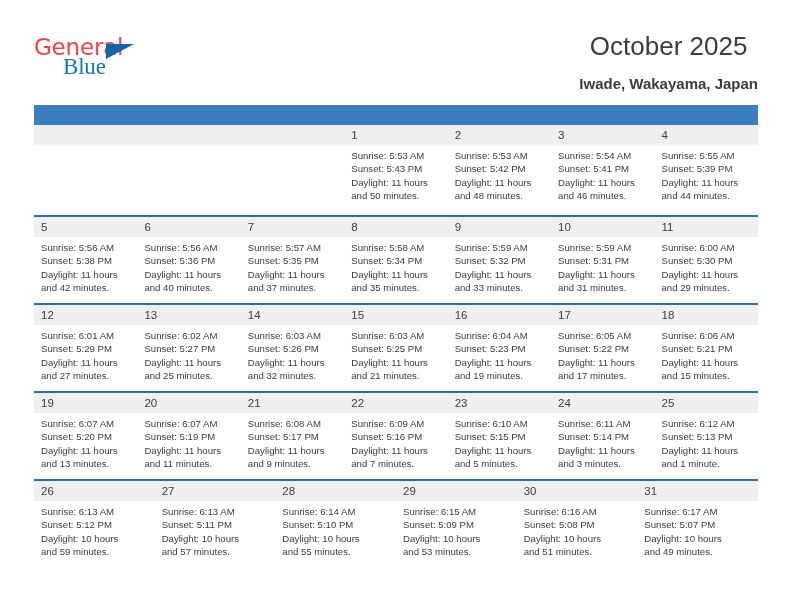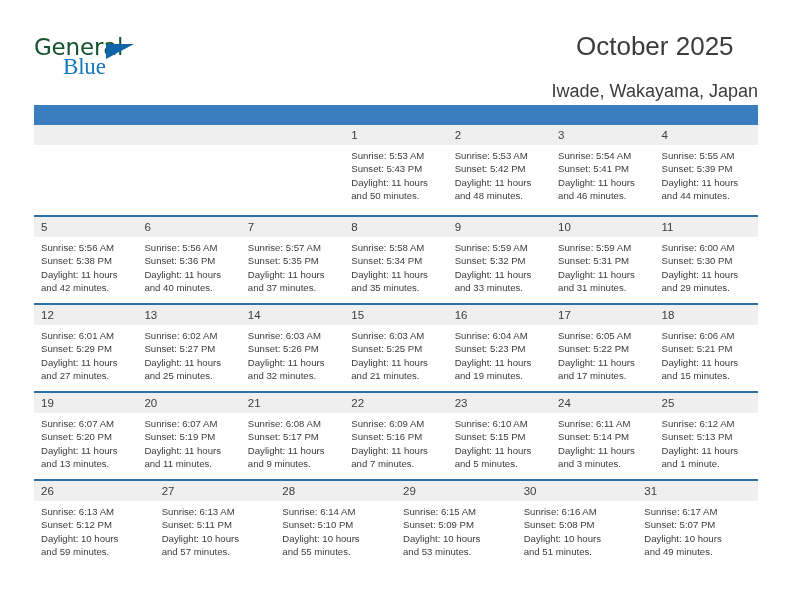--- a/index.html
+++ b/index.html
@@ -33,21 +33,21 @@
     left: 0;
     top: 4px;
     width: 190px;
     height: 56px;
   }
   .logo-general {
     position: absolute;
     left: 0;
     top: 0;
     font-size: 23px;
-    color: #14532d;
+    color: #ef4444;
     letter-spacing: -0.2px;
     font-family: "DejaVu Sans", sans-serif;
   }
   .logo-blue {
     position: absolute;
     left: 29px;
     top: 20px;
     font-size: 23px;
     color: #1278be;
     letter-spacing: -0.2px;
@@ -71,25 +71,26 @@
   }
   .month-title {
     font-size: 26px;
     color: #3c3c3c;
     font-weight: normal;
     line-height: 32px;
     font-family: "Liberation Sans", sans-serif;
     text-align: center;
   }
   .location {
-    font-size: 18px;
+    font-size: 15px;
     color: #3c3c3c;
     line-height: 20px;
-    margin-top: 19px;
+    margin-top: 12px;
     font-family: "Liberation Sans", sans-serif;
+    font-weight: bold;
   }
 
   
   .cal {
     position: absolute;
     left: 34px;
     top: 105px;
     width: 724px;
   }
   .cal-head {

